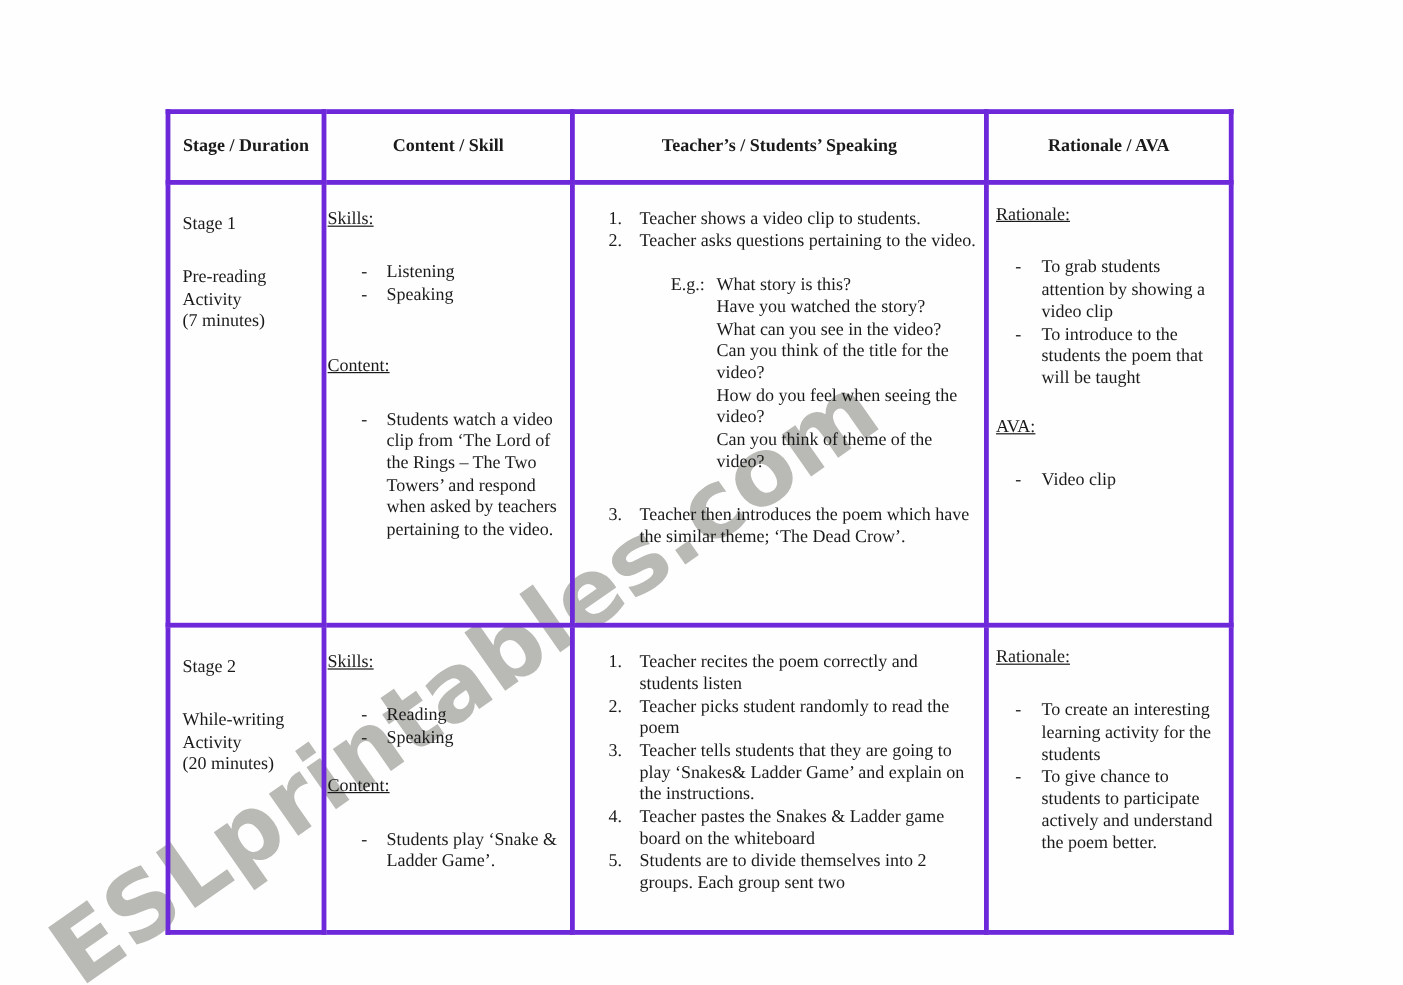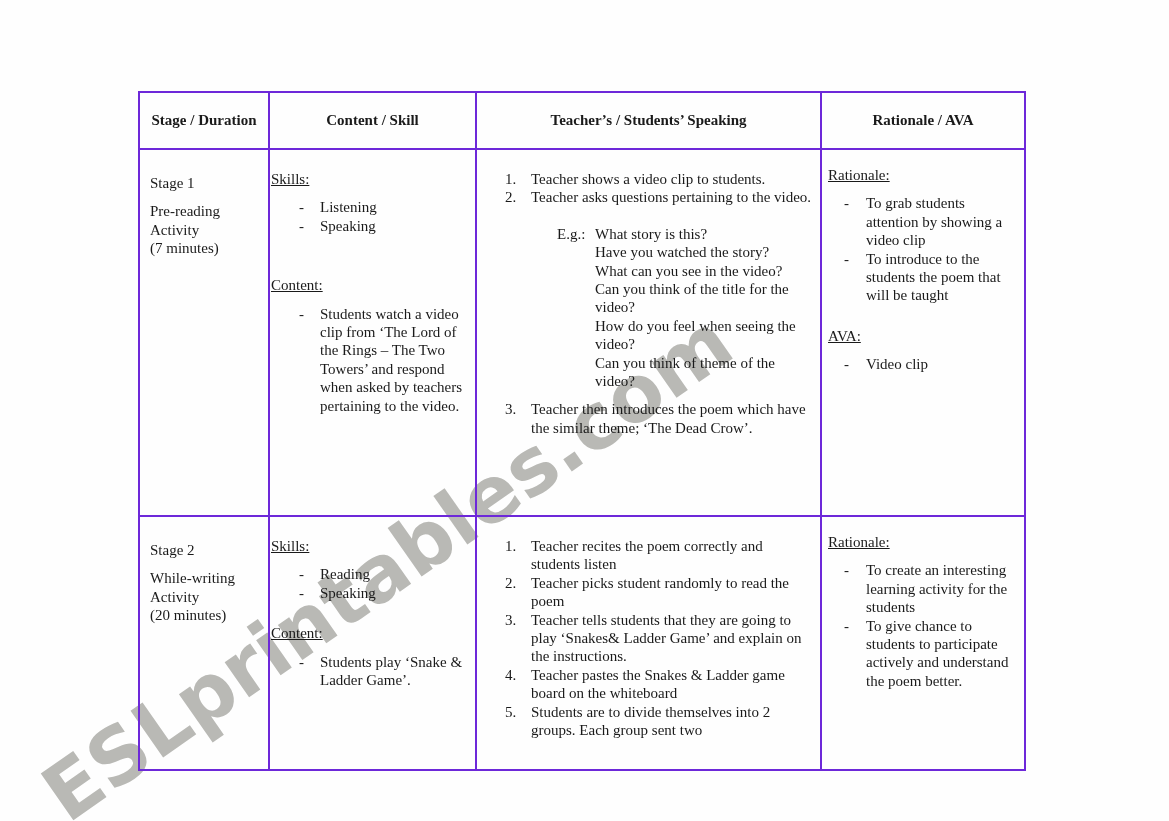--- a/index.html
+++ b/index.html
@@ -14,35 +14,35 @@
     font-family:"DejaVu Sans","Liberation Sans",sans-serif;font-weight:700;
     font-size:78px;color:#b9b9b5;letter-spacing:0;white-space:nowrap;
     transform:rotate(-35deg);transform-origin:0 100%;z-index:1;user-select:none;
   }
   table.lesson-table{
     position:absolute;left:138px;top:91px;z-index:2;
     border-collapse:collapse;table-layout:fixed;
     font-size:15px;line-height:18.4px;background:transparent;
   }
   .lesson-table th,.lesson-table td{
-    border:2px solid #6d28d9;vertical-align:top;background:transparent;
+    border:4px solid #6d28d9;vertical-align:top;background:transparent;
     overflow:hidden;
   }
   .lesson-table th{
     font-weight:bold;text-align:center;vertical-align:middle;
     height:51px;padding:2px 3px;font-size:15px;
   }
   tr.r1 td{height:333px;}
   tr.r2 td{height:220px;}
   td.c1{padding:24px 6px 8px 10px;}
   td.c2{padding:20px 4px 8px 1px;}
   td.c3{padding:20px 6px 8px 8px;}
   td.c4{padding:16px 4px 8px 6px;}
   .u{text-decoration:underline;}
-  .blk1{margin-top:10px;}   
+  .blk1{margin-top:26px;}   
   .blk2{margin-top:41px;}   
   .blk-ava{margin-top:22px;}
   .dli{display:flex;}
   .c2 .dash{flex:none;margin-left:28px;width:21px;}
   .c4 .dash{flex:none;margin-left:16px;width:22px;}
   .dtxt{flex:1;}
   .nli{display:flex;}
   .num{flex:none;margin-left:20px;width:26px;}
   .ntxt{flex:1;}
   .eg{display:flex;margin-top:18px;margin-left:72px;}

